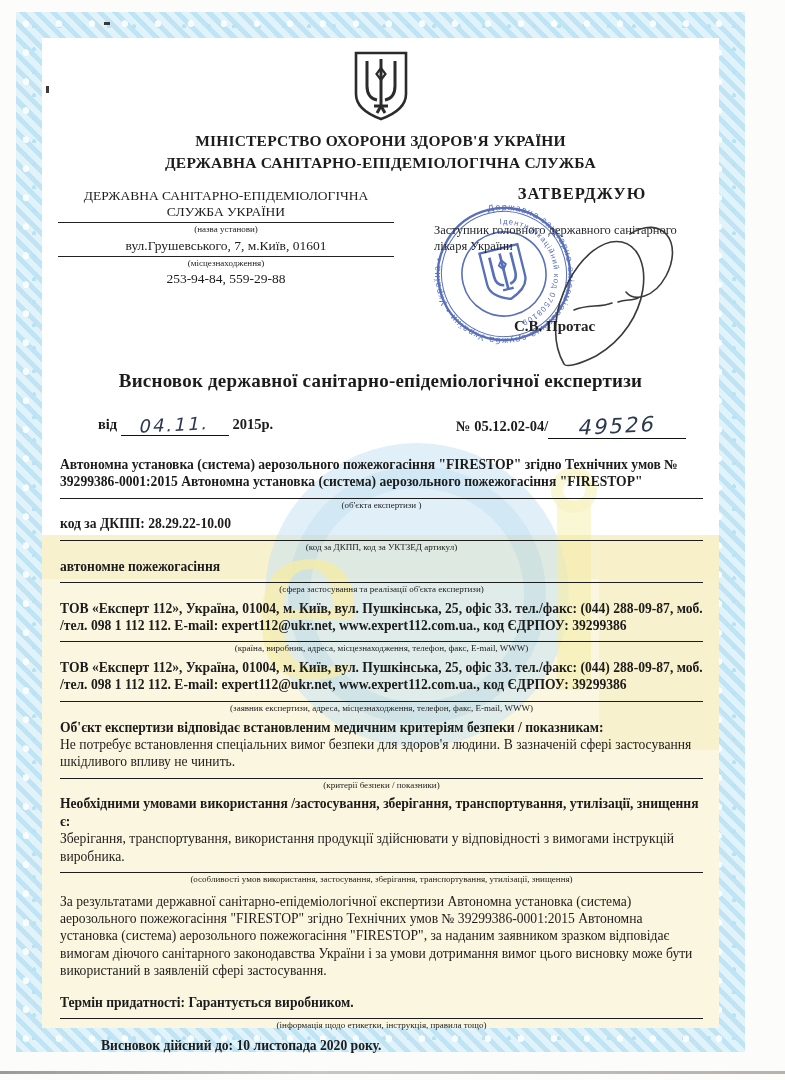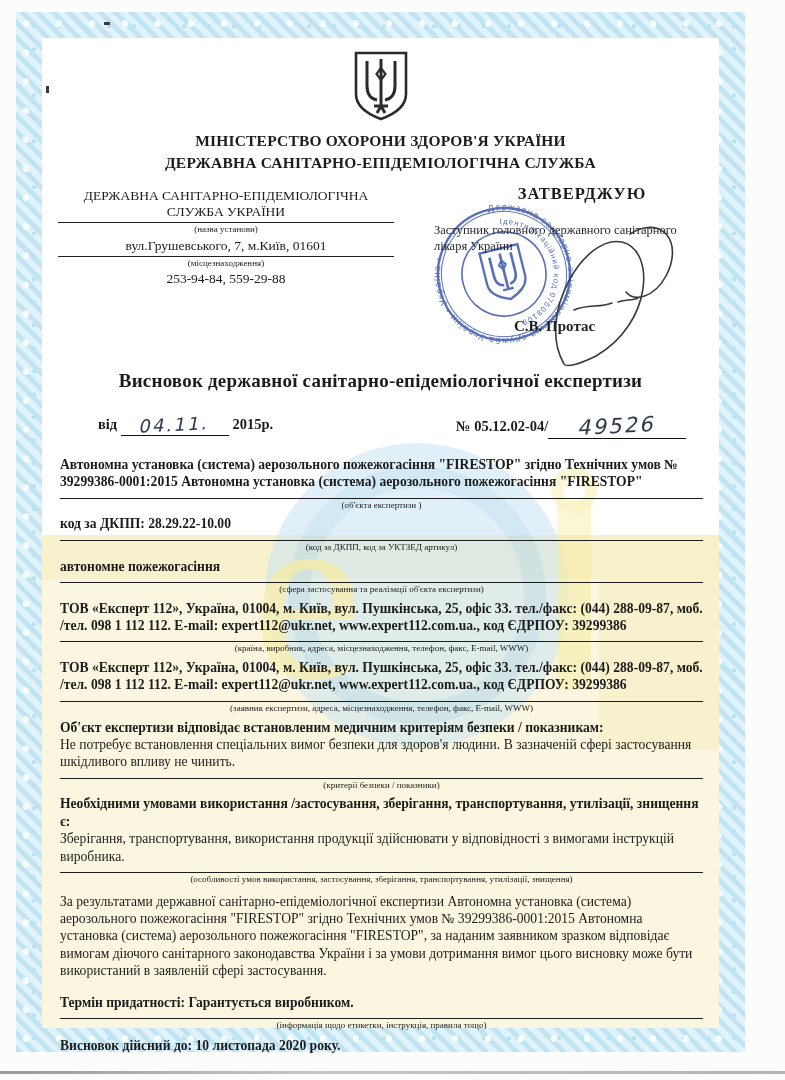--- a/index.html
+++ b/index.html
@@ -220,21 +220,21 @@
           <div class="txt nob">За результатами державної санітарно-епідеміологічної експертизи Автономна установка (система) аерозольного пожежогасіння "FIRESTOP" згідно Технічних умов № 39299386-0001:2015 Автономна установка (система) аерозольного пожежогасіння "FIRESTOP",  за наданим заявником зразком відповідає вимогам діючого санітарного законодавства України і за умови дотримання вимог цього висновку  може бути використаний в заявленій сфері застосування.</div>
         </div>
 
         <div class="sec" style="margin-top:7px;">
           <div class="txt">
             <span class="b">Термін придатності: Гарантується виробником.</span><br>
           </div>
           <div class="cap">(інформація щодо етикетки, інструкція, правила тощо)</div>
         </div>
 
-        <div class="sec" style="margin-top:5px;">
+        <div class="sec" style="margin-top:5px;margin-left:41px;">
           <div class="txt nob b">Висновок дійсний до: 10 листопада 2020 року.</div>
         </div>
 
       </div>
     </div>
   </div>
 </div>
 
 <div class="scan-edge"></div>
 

